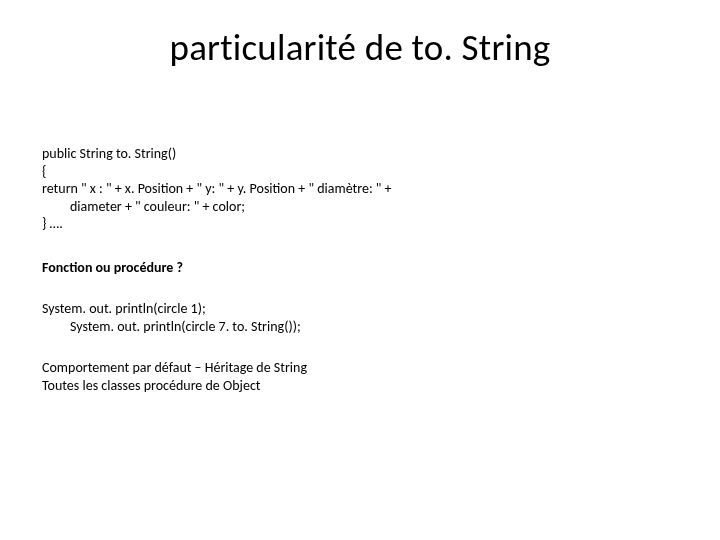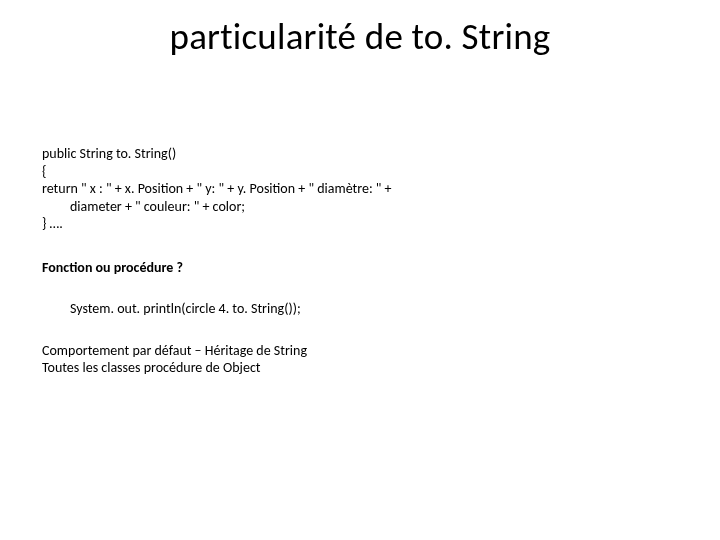--- a/index.html
+++ b/index.html
@@ -15,21 +15,21 @@
   .slide {
     width: 720px;
     height: 540px;
     position: relative;
     box-sizing: border-box;
   }
   .title {
     text-align: center;
     font-size: 37px;
     font-weight: 400;
-    padding-top: 14px;
+    padding-top: 25px;
     letter-spacing: 0.2px;
   }
   .body {
     position: absolute;
     top: 145px;
     left: 42px;
     right: 20px;
     font-size: 14px;
     line-height: 1.25;
   }
@@ -66,22 +66,23 @@
         <span class="indent">diameter + " couleur: "  + color;</span>
       </p>
     <p>} …. </p>
 
     <div class="gap"></div>
 
     <p><strong class="q">Fonction ou procédure ?</strong></p>
 
     <div class="gap-small"></div>
 
+    <p>System. out. println(circle 1);</p>
     <p>
-        <span class="indent">System. out. println(circle 4. to. String());</span>
+        <span class="indent">System. out. println(circle 7. to. String());</span>
       </p>
 
     <div class="gap-small"></div>
 
     <p>Comportement par défaut – Héritage de String</p>
     <p>Toutes les classes procédure de Object</p>
 
   </div>
 
 </div>

